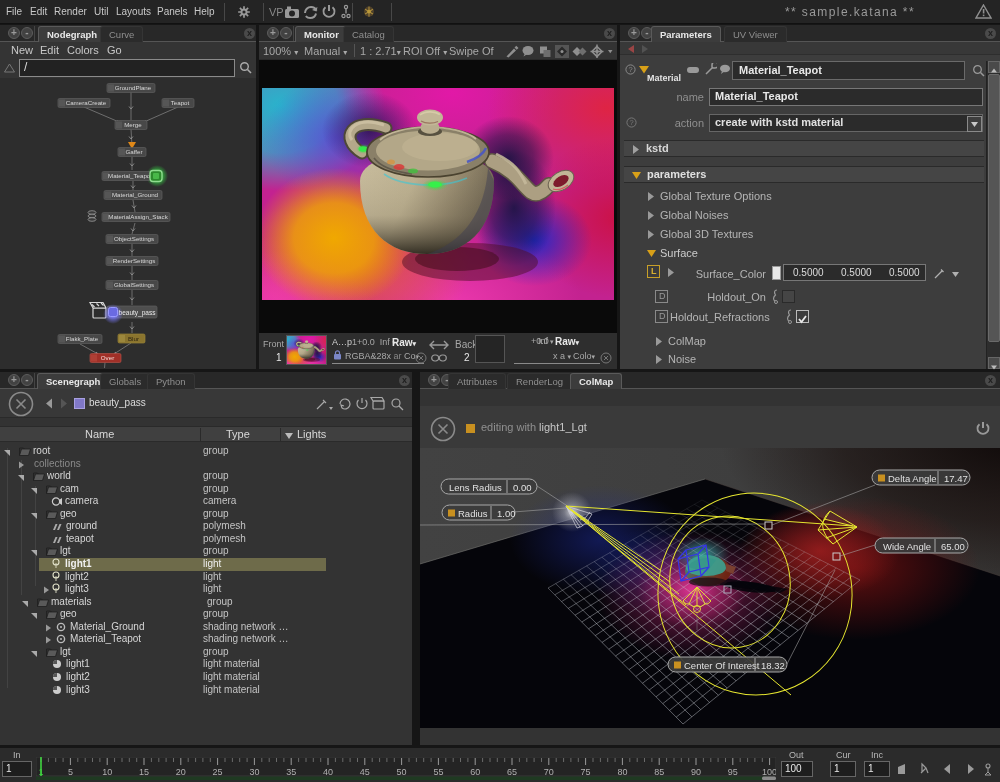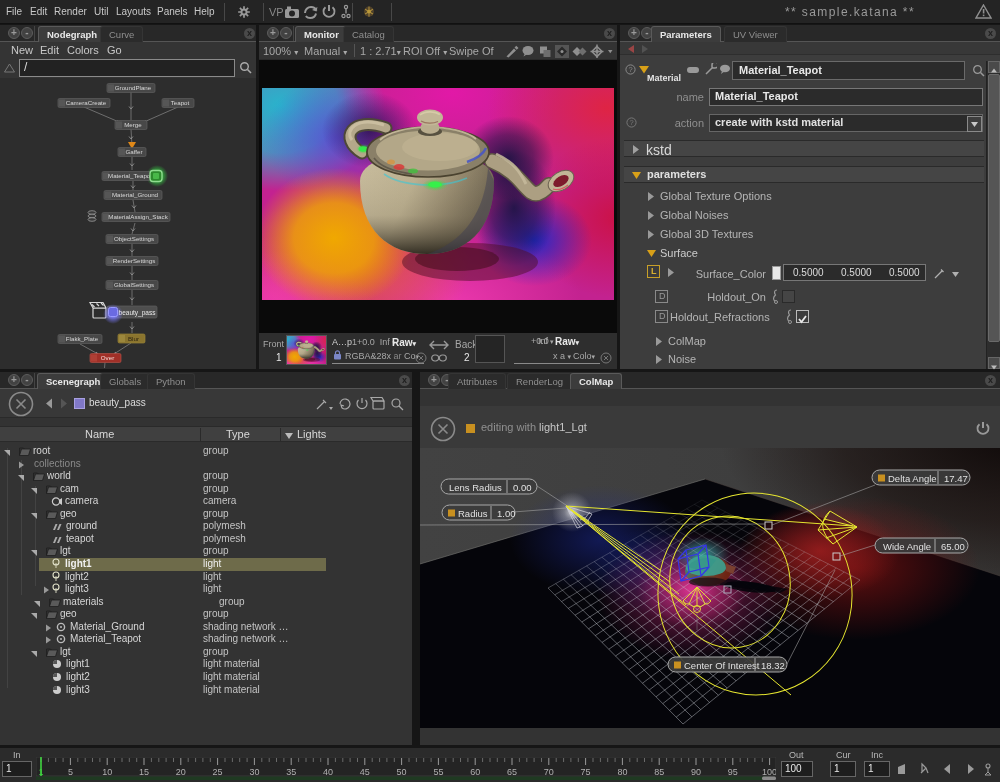--- a/index.html
+++ b/index.html
@@ -474,21 +474,21 @@
         </svg>
 <span class="abs" style="left:47px;top:75px;width:37px;text-align:right;font-size:11px;color:#8f8f8f;">action</span>
 <div class="abs" style="left:89px;top:72px;width:274px;height:18px;background:#2b2b2b;border:1px solid #666;color:#e0e0e0;font-size:11px;font-weight:bold;padding:1px 5px;">create with kstd material</div>
 <div class="abs" style="left:347px;top:74px;width:15px;height:16px;background:#3e3e3e;border:1px solid #8a8a8a;"><svg width="13" height="14">
             <path d="M3 5 h7 l-3.5 5 z" fill="#c8c8c8"></path>
           </svg></div>
 <div class="abs" style="left:4px;top:98px;width:360px;height:17px;background:#454545;border:1px solid #2a2a2a;border-left:none;border-right:none;">
 <svg class="abs" style="left:8px;top:4px" width="8" height="9">
             <path d="M1 0 l6 4.5 -6 4.5 z" fill="#a0a0a0"></path>
           </svg>
-<span class="abs" style="left:22px;top:1px;font-size:14px;font-weight:normal;color:#d8d8d8;text-align:center;">kstd</span>
+<span class="abs" style="left:22px;top:1px;font-size:11px;font-weight:bold;color:#d8d8d8;text-align:center;">kstd</span>
         </div>
 <div class="abs" style="left:4px;top:124px;width:360px;height:17px;background:#454545;border:1px solid #2a2a2a;border-left:none;border-right:none;">
 <svg class="abs" style="left:8px;top:5px" width="10" height="8">
             <path d="M0 0 h9 l-4.5 7 z" fill="#d8a018"></path>
           </svg>
 <span class="abs" style="left:23px;top:1px;font-size:11px;font-weight:bold;color:#e0e0e0;">parameters</span>
         </div>
 <svg class="abs" style="left:27px;top:150px" width="8" height="9">
           <path d="M1 0 l6 4.5 -6 4.5 z" fill="#9a9a9a"></path>
         </svg>
@@ -717,21 +717,21 @@
 <svg class="abs" style="left:43px;top:3px" width="7" height="8">
               <path d="M1 0.5 l5 3.5 -5 3.5 z" fill="#999"></path>
             </svg>
             <svg class="abs" style="left:51px;top:0px" width="10" height="12" viewBox="0 0 10 12">
               <circle cx="5" cy="4" r="3" fill="none" stroke="#e0e0c8" stroke-width="1.1"></circle>
               <path d="M3.7 7 h2.6 M4 9 h2 M5 7 v-2" stroke="#e0e0c8" stroke-width="0.9" fill="none"></path>
             </svg>
 <span class="abs" style="left:65px;top:0px;font-size:10px;color:#d6d6d6;font-weight:normal;">light3</span>
 <span class="abs" style="left:203px;top:0px;font-size:10px;color:#c4c4c4;">light</span>
 </div>
-<div class="abs" style="left:16px;top:153.6px;width:340px;height:13px;text-decoration:underline;">
+<div class="abs" style="left:4px;top:153.6px;width:340px;height:13px;text-decoration:underline;">
 <svg class="abs" style="left:17px;top:4px" width="8" height="8">
               <path d="M1 1 L7 1 L7 7 Z" fill="#aaa" transform="rotate(0 4 4)"></path>
             </svg>
             <svg class="abs" style="left:33px;top:2px" width="12" height="9" viewBox="0 0 12 9">
               <path d="M0.5 8.5 L2.5 2 L11.5 2 L9.5 8.5 Z" fill="#5a5a5a" stroke="#1e1e1e" stroke-width="0.8"></path>
               <path d="M0.5 8.5 L0.5 1 L4.5 1 L5.5 2" fill="none" stroke="#1e1e1e" stroke-width="0.8"></path>
             </svg>
 <span class="abs" style="left:47px;top:0px;font-size:10px;color:#d6d6d6;font-weight:normal;">materials</span>
 <span class="abs" style="left:203px;top:0px;font-size:10px;color:#c4c4c4;">group</span>
 </div>

